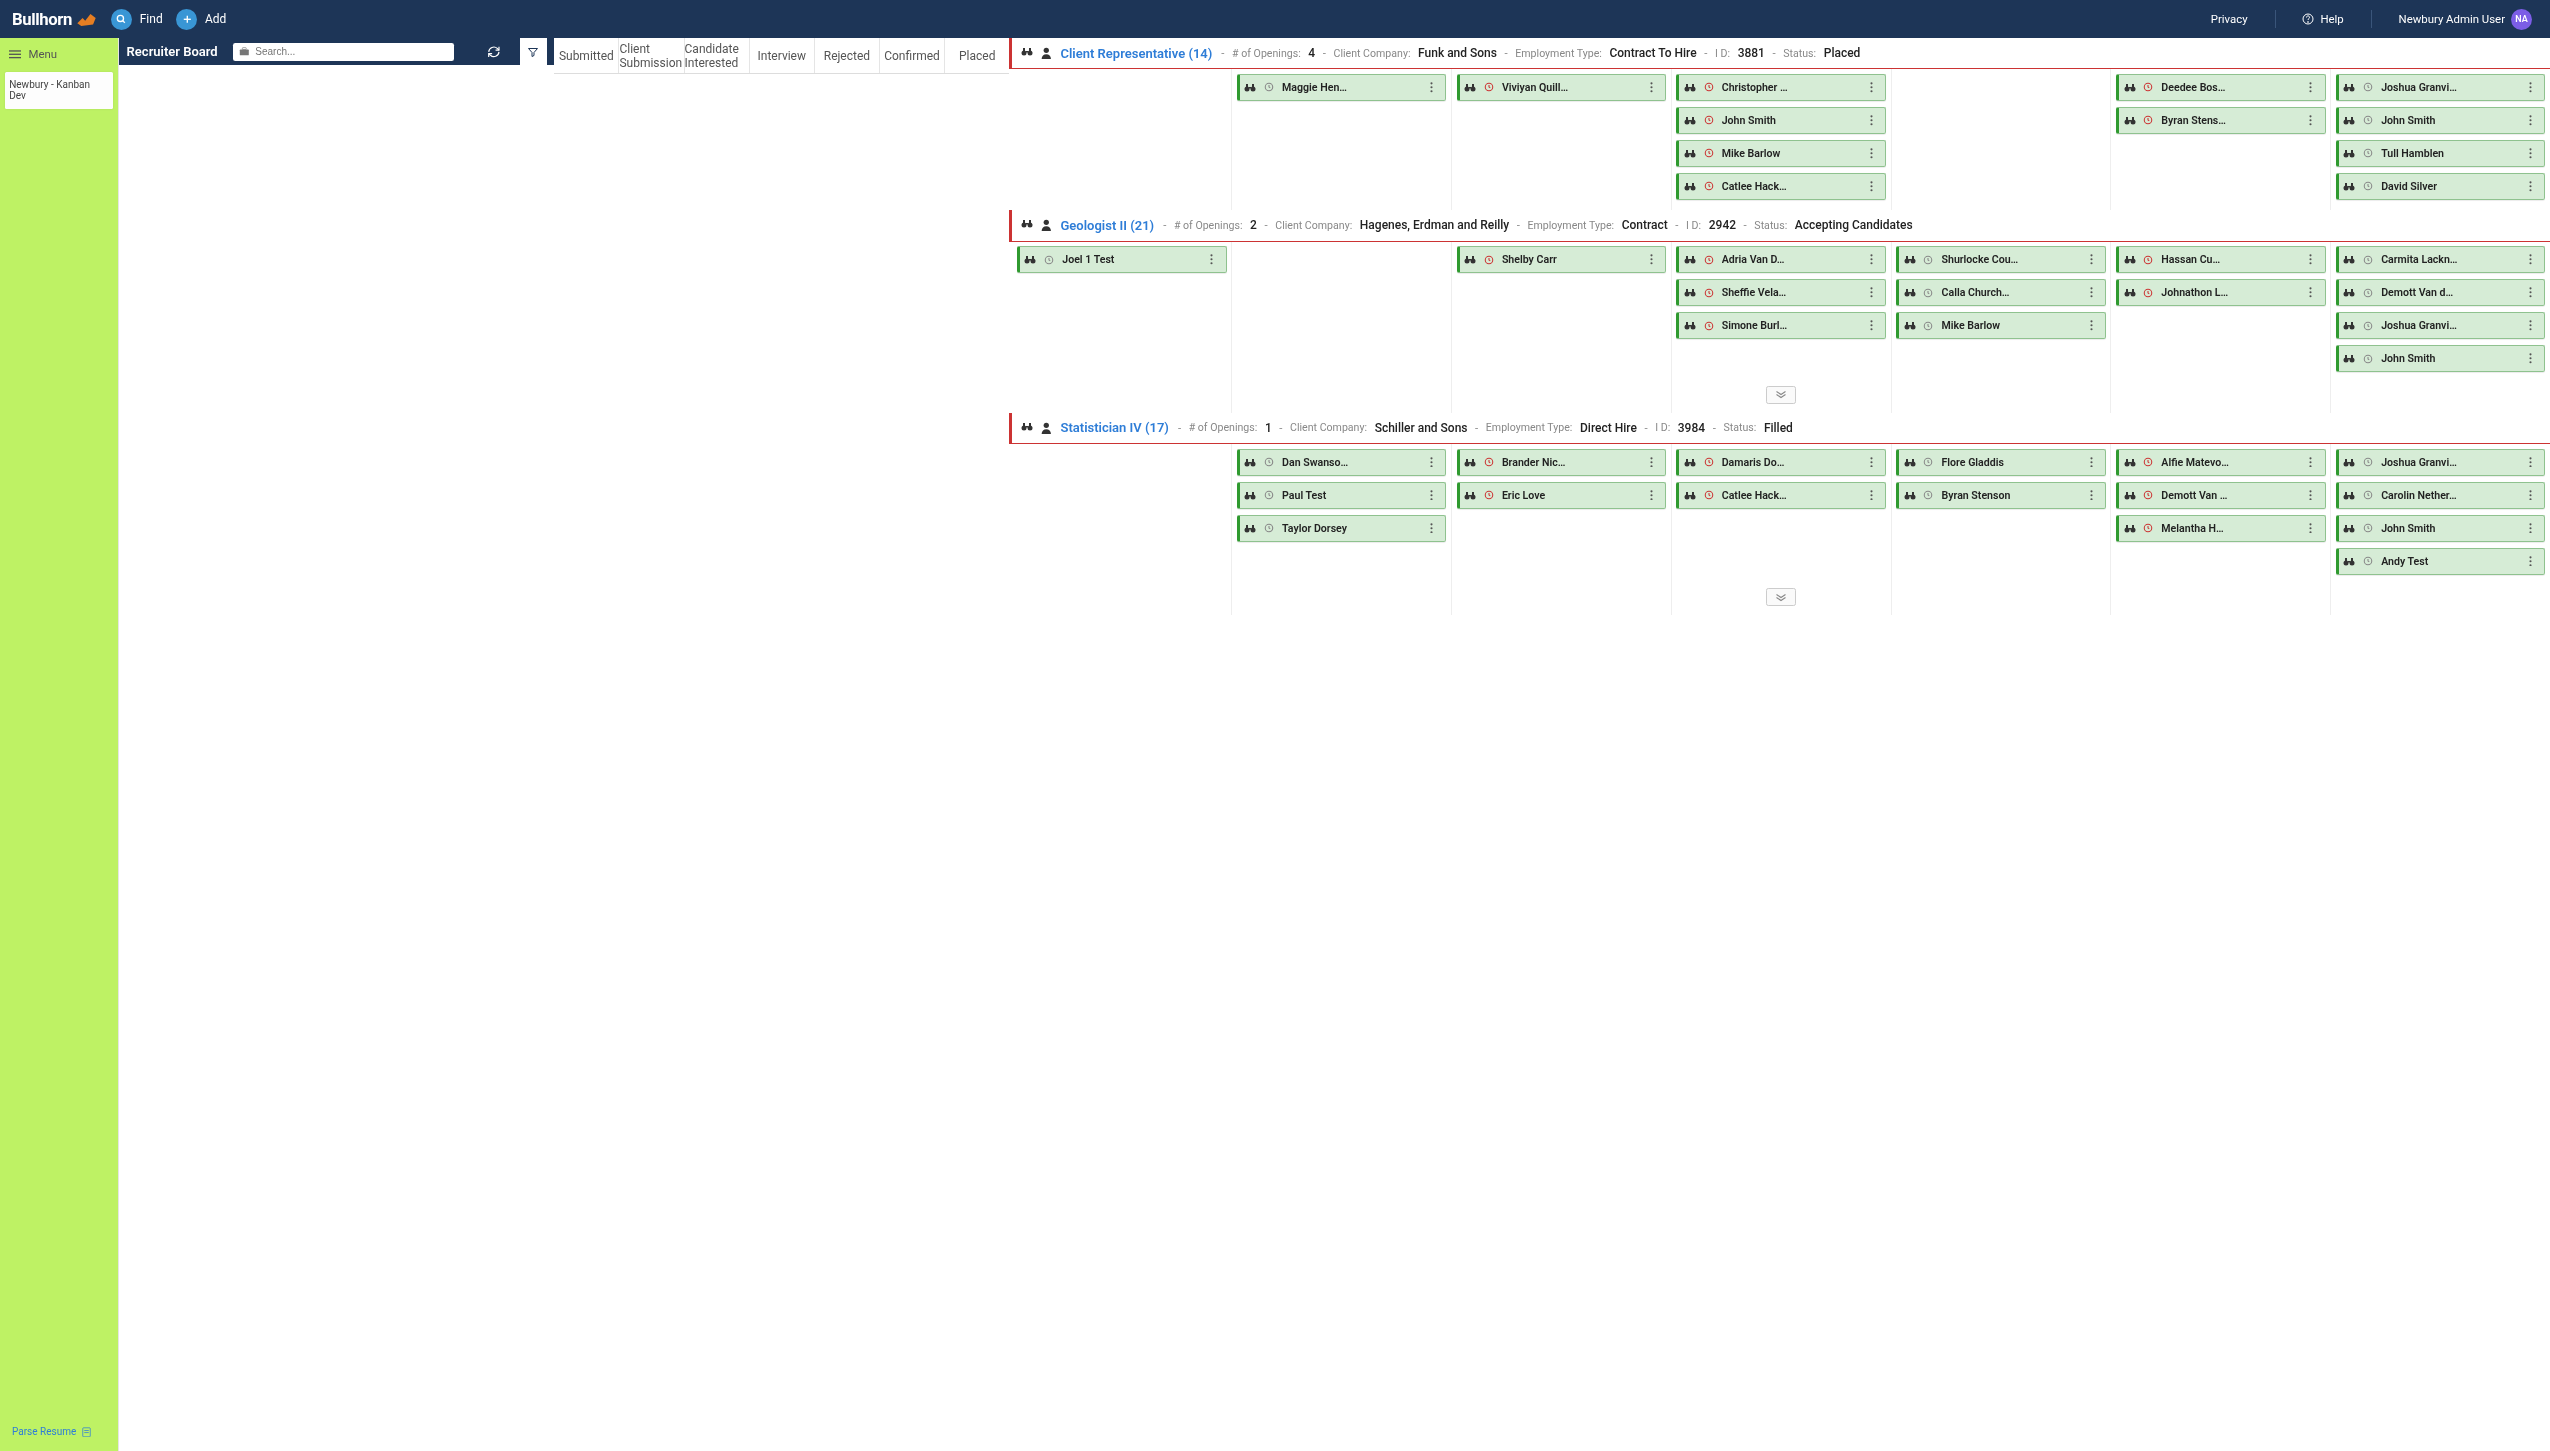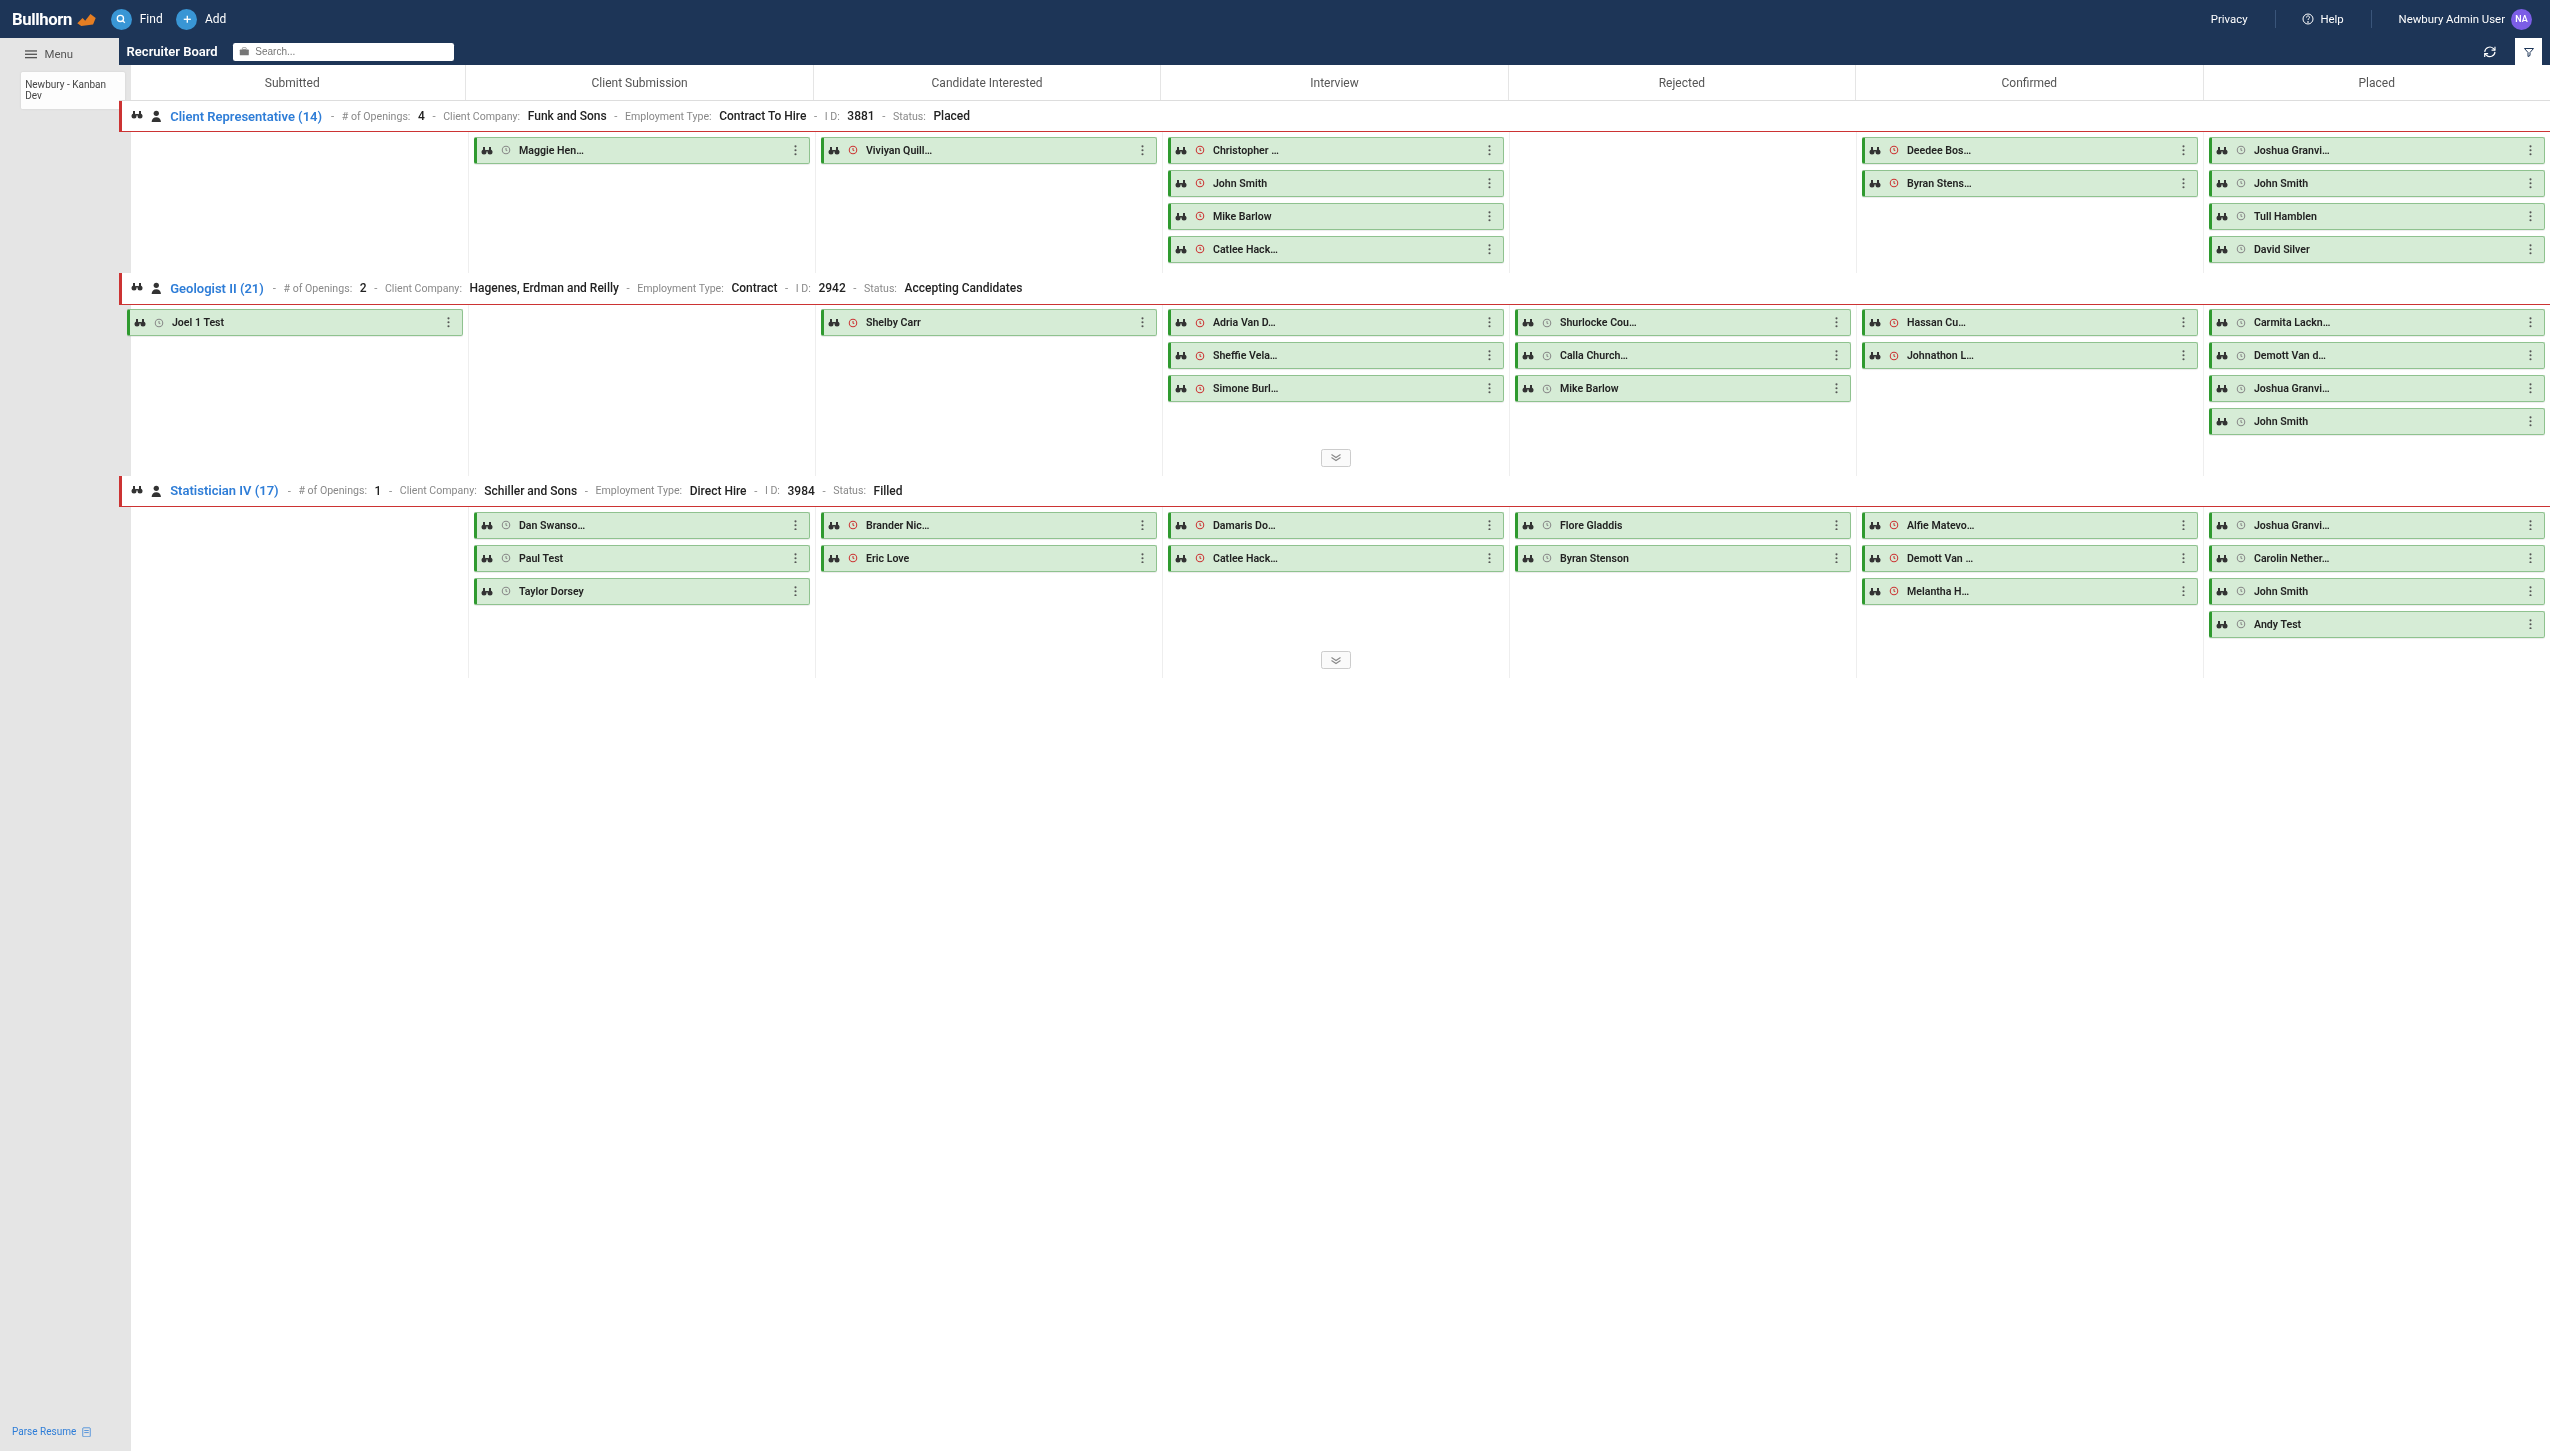--- a/index.html
+++ b/index.html
@@ -12,28 +12,28 @@
 .logo-icon { width:21px; height:16.7px; }
 .nav-btn { display:flex; align-items:center; gap:7.6px; color:#fff; font-size:12px;}
 .nav-btn .circle { width:21px; height:21px; border-radius:50%; background:#3996d5; display:flex; align-items:center; justify-content:center; }
 .spacer { flex:1; }
 .nav-right { display:flex; align-items:center; gap:21px;justify-content:flex-end; }
 .nav-link { color:#fff; font-size:11.4px; display:flex; align-items:center; gap:6px; padding:0 6px;}
 .nav-sep { width:0.8px; height:18px; background:#3a557a; }
 .avatar { width:21px; height:21px; border-radius:50%; background:#7c5ee6; color:#fff; display:flex; align-items:center; justify-content:center; font-size:9px; font-weight:600;}
 
 
-.sidebar { position:absolute; left:0; top:38px; bottom:0; width:131px; background:#e5e5e5; border-right:0.8px solid #e5e5e5;padding-left:16px; }
+.sidebar { position:absolute; left:0; top:38px; bottom:0; width:119px; background:#bef264; border-right:0.8px solid #e5e5e5; }
 .menu-btn { display:flex; align-items:center; gap:7.6px; padding:9px 9px; font-size:11.4px; color:#555;}
 .side-tab { margin:1.5px 4.6px; padding:7.6px 4.6px; font-size:10px; color:#444; background:#fdfdfd; box-shadow:0 0 2.3px rgba(0,0,0,.1); border-radius:1.5px;}
 .side-bottom { position:absolute; bottom:7.6px; left:0; width:100%; padding:6px 12px;}
 .side-bottom a { color:#2e7dd7; text-decoration:none; font-size:10px; display:flex; align-items:center; gap:6px;}
 
 
-.mainarea { position:absolute; left:119px; right:0; top:38px; bottom:0; display:flex; flex-direction:column;}
+.mainarea { position:absolute; left:119px; right:0; top:38px; bottom:0; display:flex; flex-direction:row;}
 .subheader { height:27px; background:#1d3557; color:#fff; display:flex; align-items:center; padding:0 7.6px; gap:15px;}
 .subheader h1 { font-size:13px; font-weight:600; }
 .search { display:flex; align-items:center; background:#fff; border-radius:2.3px; height:18px; width:221px; padding:0 6px; gap:6px;}
 .search input { border:none; outline:none; flex:1; font-size:10px; }
 .subheader .spacer{flex:1;}
 .icon-btn-sq { width:21px; height:27px; display:flex; align-items:center; justify-content:center; color:#fff;}
 .filter-btn { background:#fff; color:#1d3557; width:27px; height:27px; display:flex; align-items:center; justify-content:center;}
 
 
 .columns { height:36px; border-bottom:0.8px solid #ddd; display:flex;}

